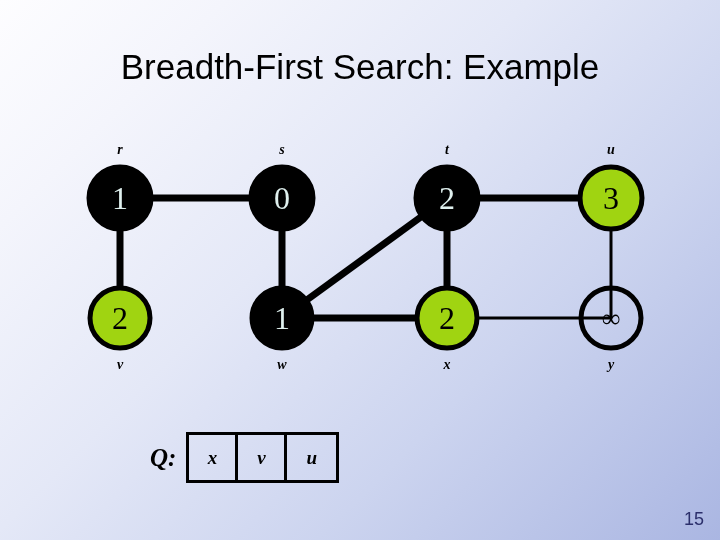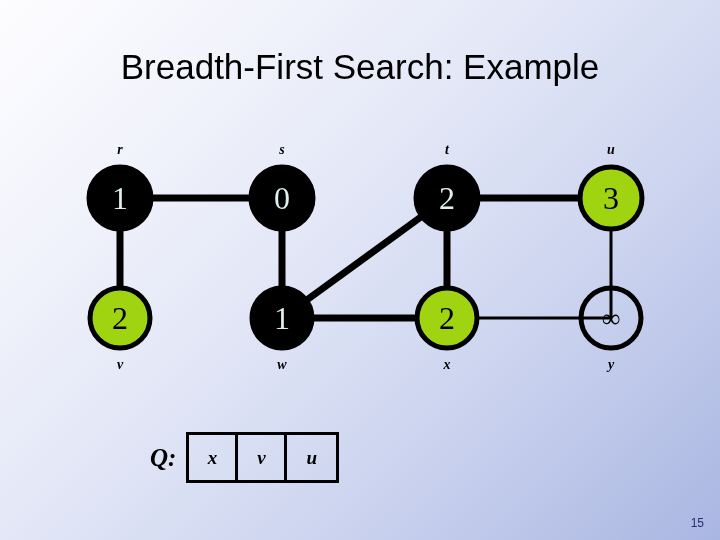--- a/index.html
+++ b/index.html
@@ -90,21 +90,21 @@
     box-sizing: border-box;
   }
   .queue-cell:last-child {
     border-right: none;
   }
   #page-number {
     position: absolute;
     right: 16px;
     bottom: 10px;
     font-family: "Liberation Sans", sans-serif;
-    font-size: 12px;
+    font-size: 18px;
     color: #2b2f6b;
   }
 </style>
 </head>
 <body>
 
 <div id="slide">
 
   <div id="title">Breadth-First Search: Example</div>
 

